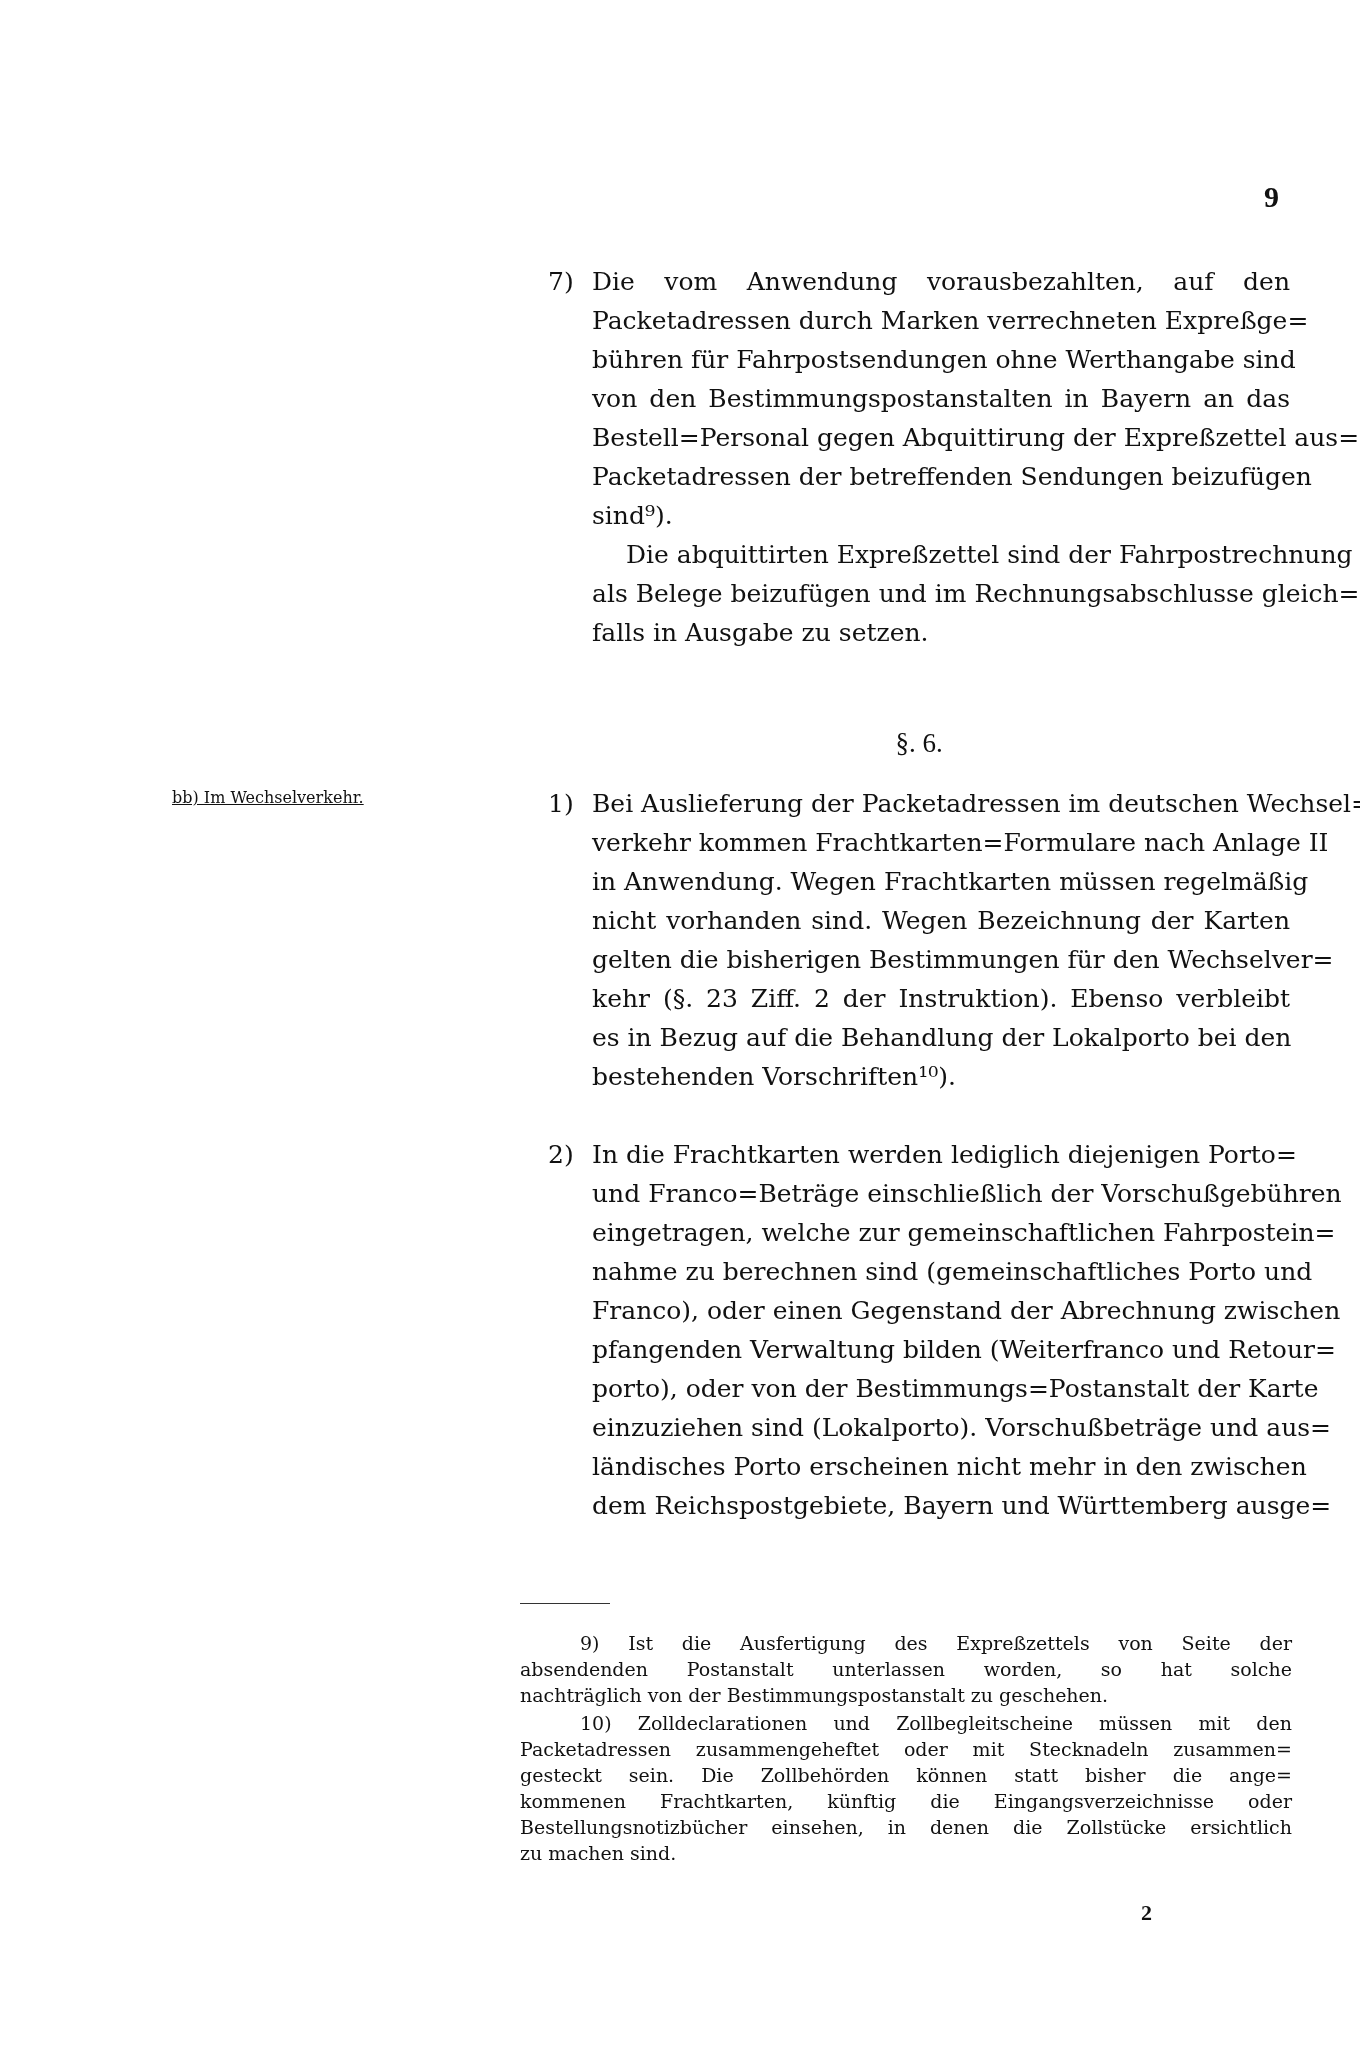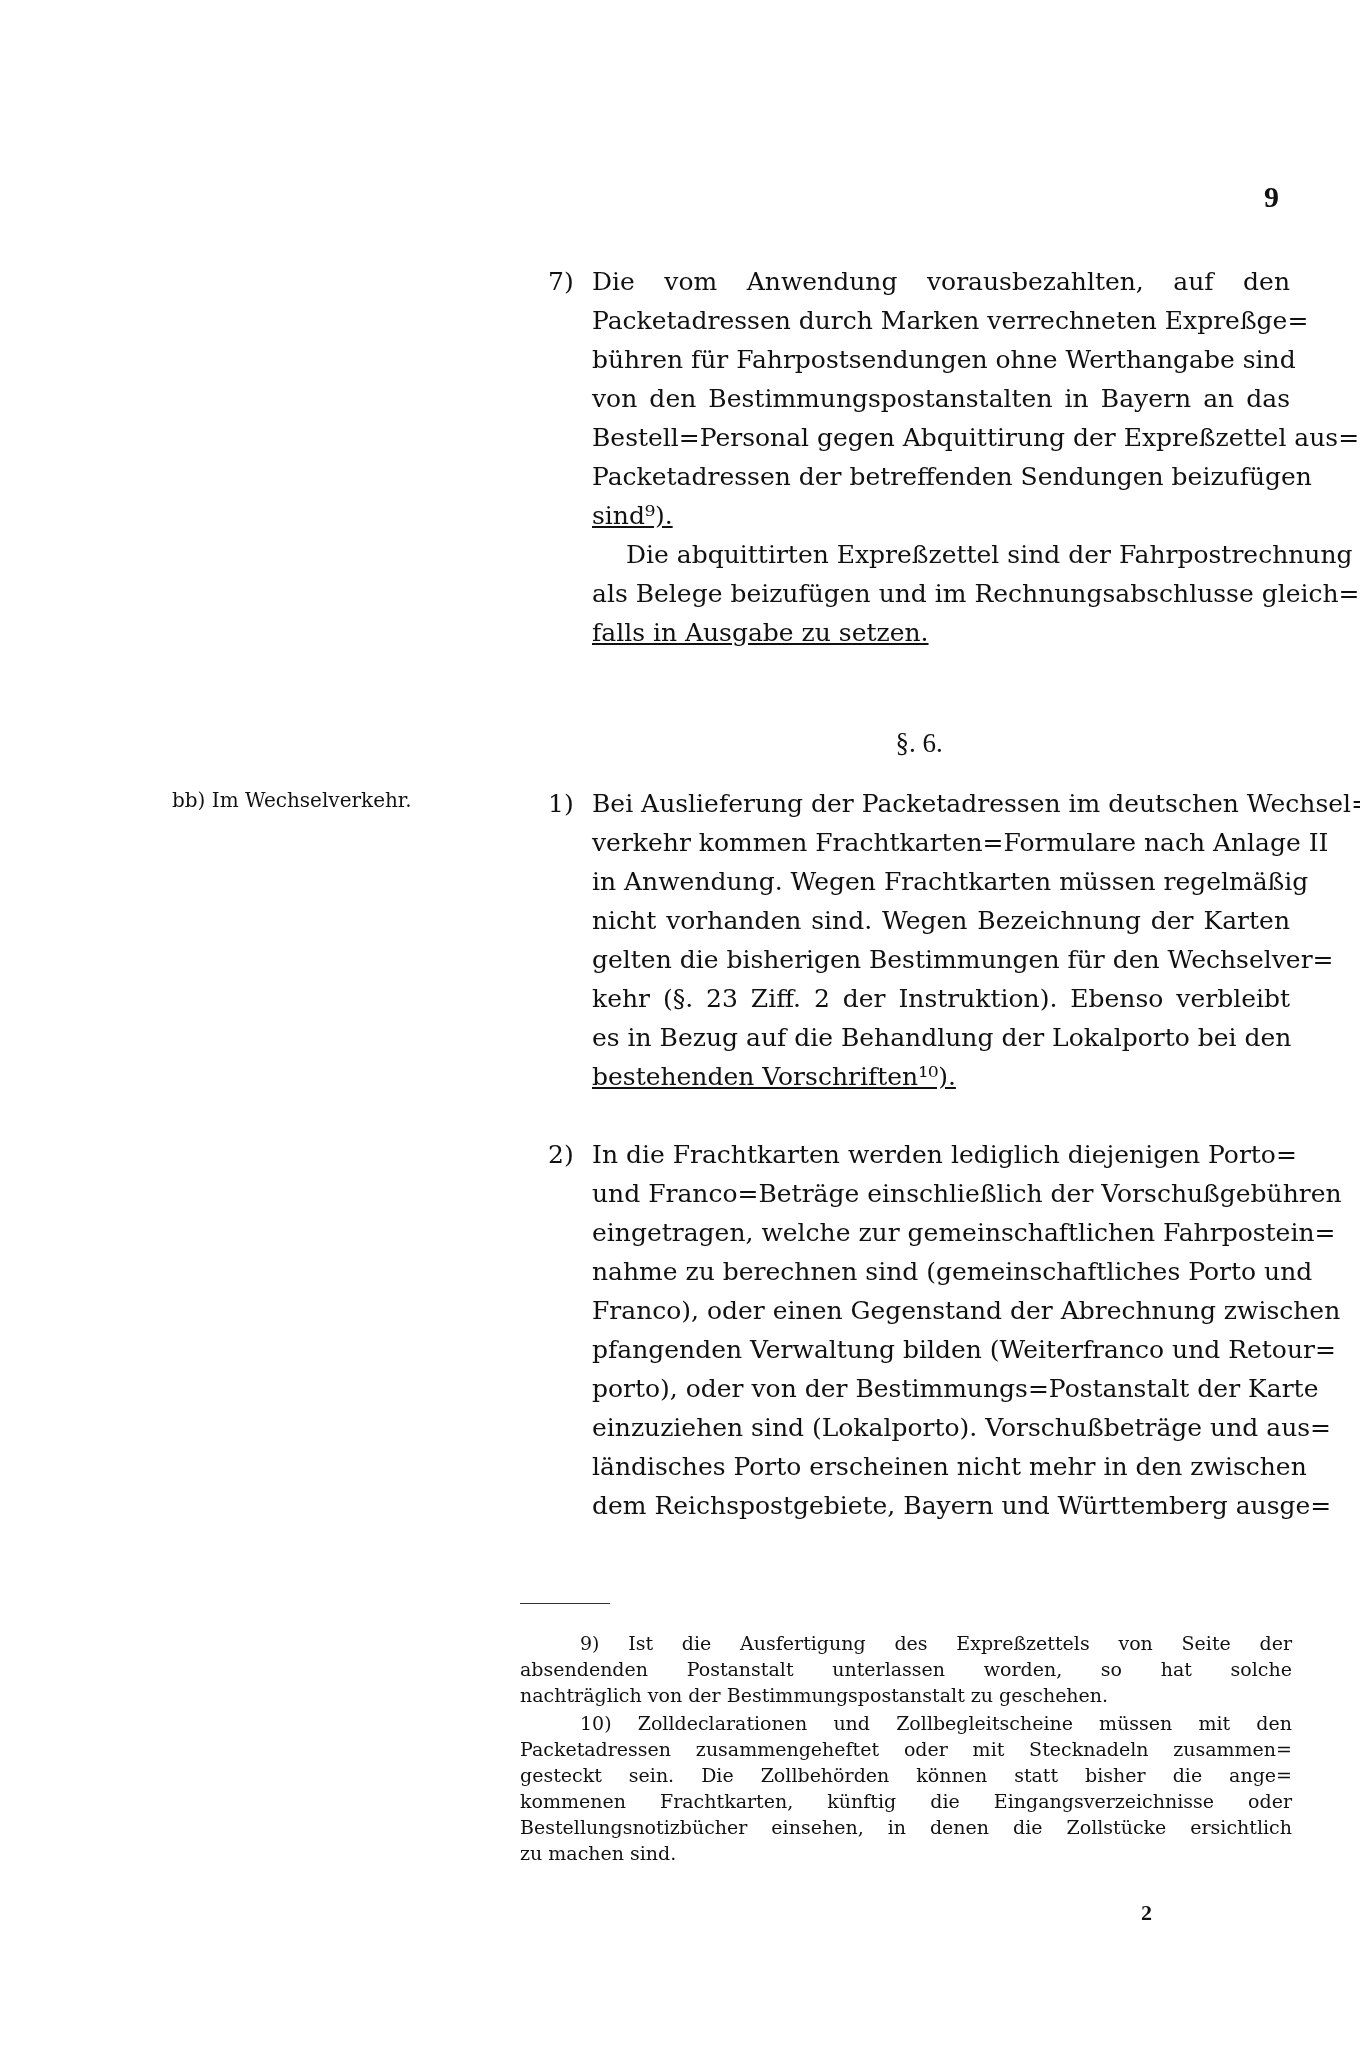--- a/index.html
+++ b/index.html
@@ -6,24 +6,24 @@
   body { width: 1360px; height: 2048px; position: relative; overflow: hidden;
          font-family: "DejaVu Serif", serif; color: #111; }
   .abs { position: absolute; }
   .page-num { left: 1264px; top: 180px; font-size: 30px; font-weight: bold; font-family: "Liberation Serif", serif; }
   .body-block { left: 548px; width: 742px; }
   .line { position: relative; height: 39px; font-size: 25px; line-height: 39px; white-space: nowrap;
           text-align: justify; text-align-last: justify; }
   .line.last { text-align-last: left; }
   .line .num { position: absolute; left: 0; }
   .line .txt { position: absolute; left: 44px; right: 0; text-align: justify; text-align-last: justify; }
-  .line.last .txt { text-align-last: left; text-decoration: underline; }
+  .line.last .txt { text-align-last: left; }
   .line.indent .txt { left: 78px; }
   .section { left: 548px; width: 742px; top: 728px; text-align: center; font-size: 27px; font-family: "Liberation Serif", serif; }
-  .side-note { left: 172px; top: 788px; font-size: 20px; white-space: nowrap; }
+  .side-note { left: 172px; top: 788px; font-size: 16px; white-space: nowrap; text-decoration: underline; }
   .fn-rule { left: 520px; top: 1603px; width: 90px; height: 0; border-top: 1px solid #333; }
   .fn-block { left: 520px; width: 772px; }
   .fn-line { position: relative; height: 26px; font-size: 19px; line-height: 26px; white-space: nowrap; }
   .fn-line .txt { position: absolute; left: 0; right: 0; text-align: justify; text-align-last: justify; }
   .fn-line.first .txt { left: 60px; }
   .fn-line.last .txt { text-align-last: left; }
   .sig { left: 1141px; top: 1900px; font-size: 22px; font-weight: bold; font-family: "Liberation Serif", serif; }
 </style>
 </head>
 <body>

